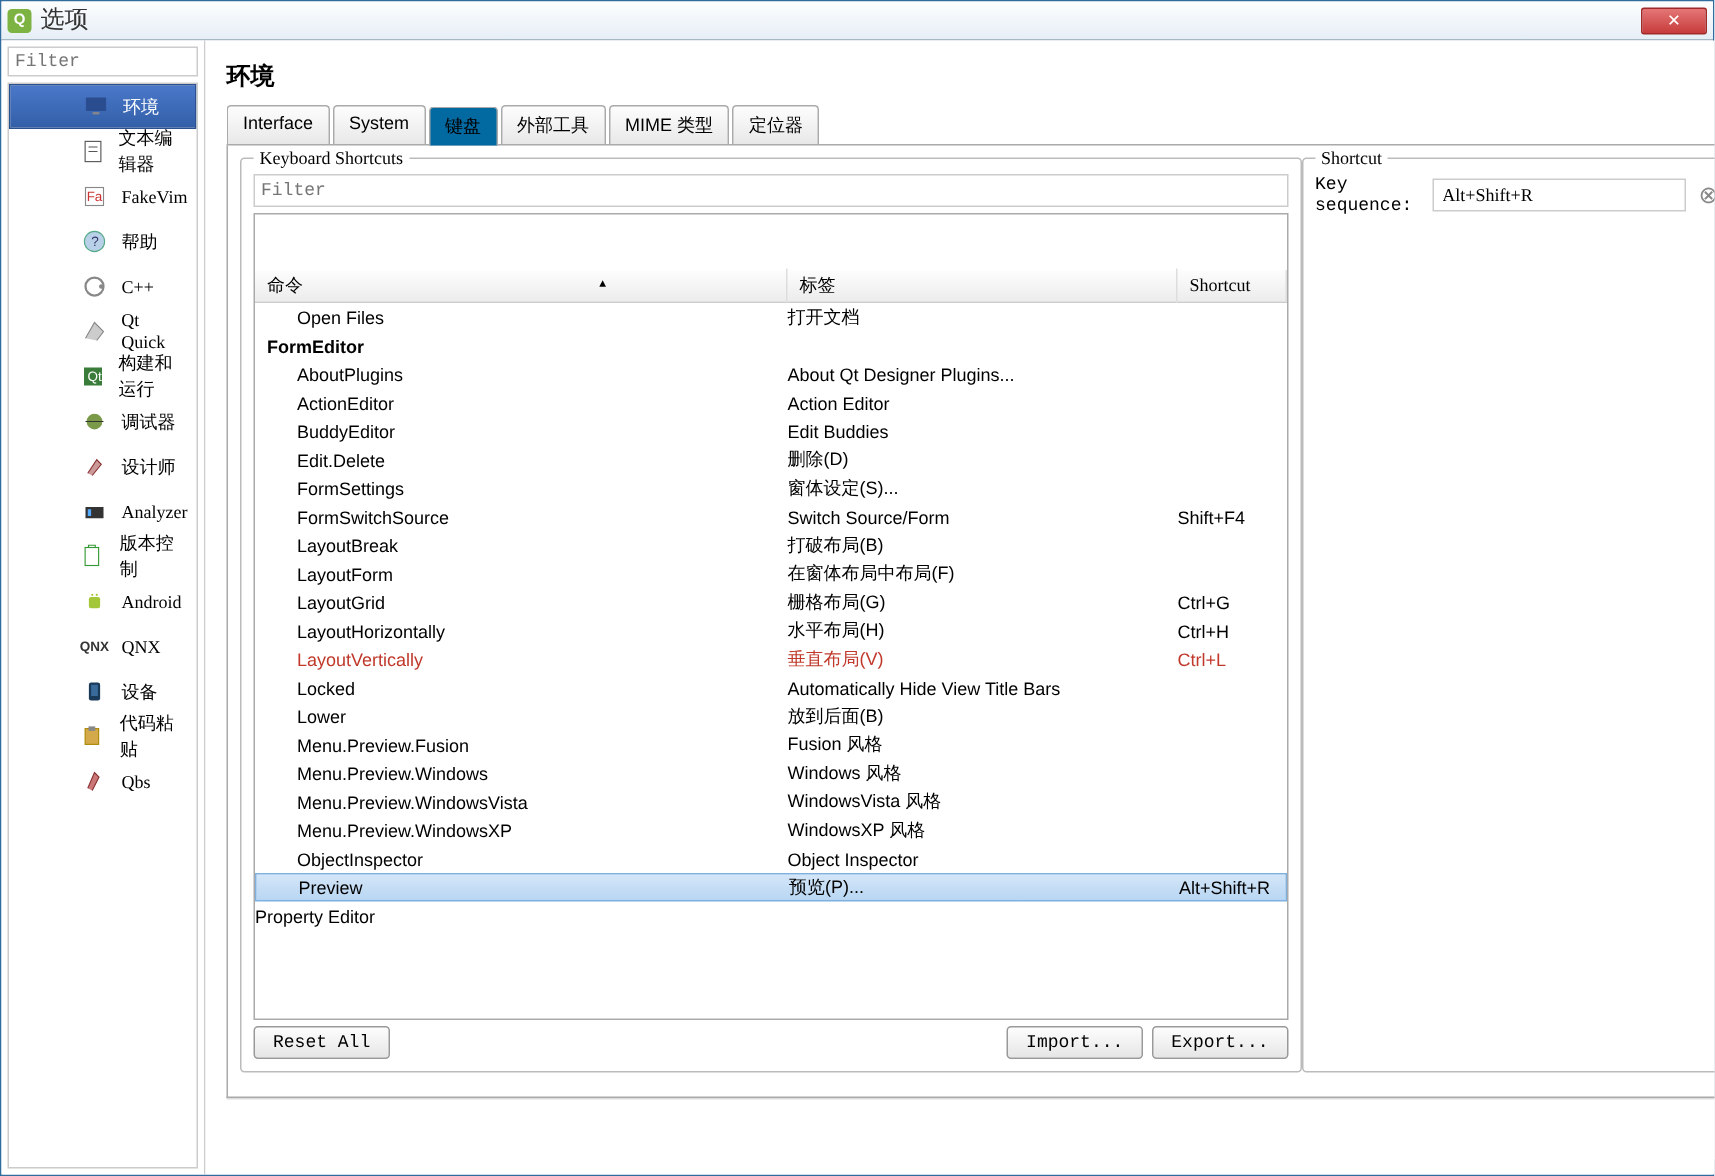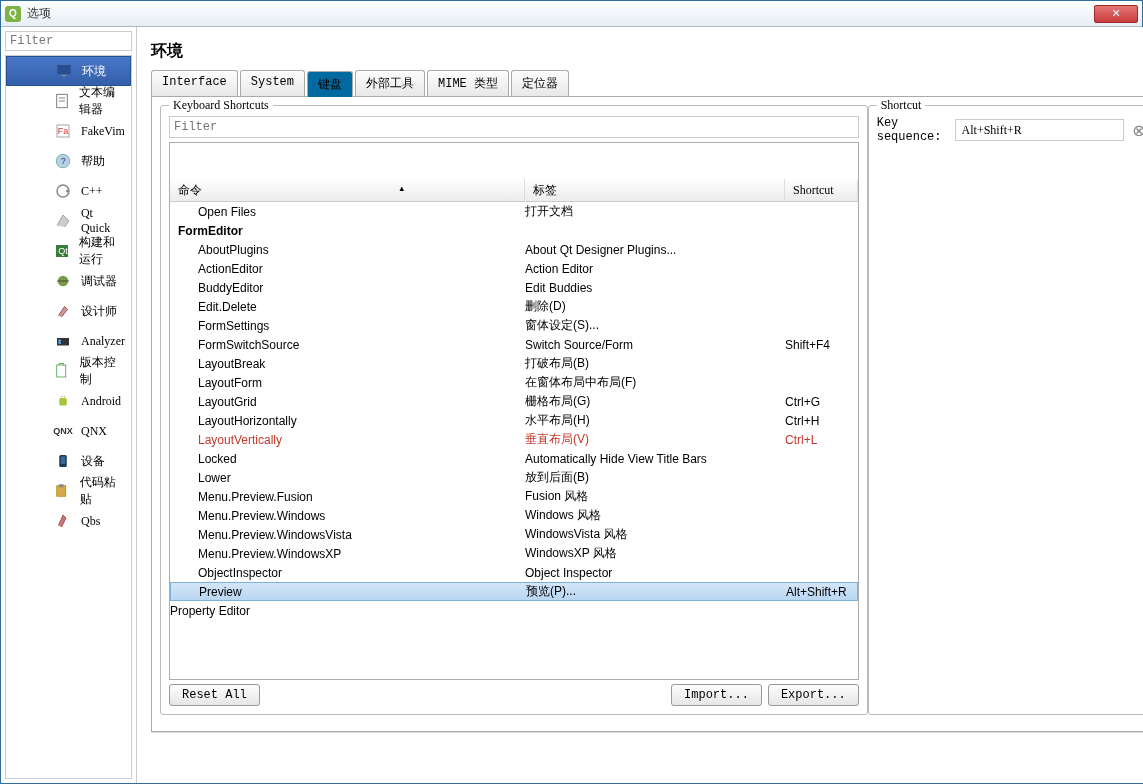--- a/index.html
+++ b/index.html
@@ -1,34 +1,34 @@
 <!DOCTYPE html>
 <html><head>
 <meta charset="utf-8">
 <style>
 * { margin: 0; padding: 0; box-sizing: border-box; font-family: "Microsoft YaHei", "SimSun", Arial, sans-serif; font-size: 12px; }
 body { background: #fff; }
 .window { width: 1143px; border: 1px solid #306d9e; background: #fff; }
 .titlebar { height: 26px; background: linear-gradient(#fdfefe, #e6eef6); display: flex; align-items: center; padding: 0 4px; border-bottom: 1px solid #a7b8c5; }
 .titlebar .app-icon { width: 16px; height: 16px; background: #7cb342; border-radius: 3px; margin-right: 6px; display:flex;align-items:center;justify-content:center;color:#fff;font-size:10px;font-weight:bold;}
-.titlebar .title { font-family: "SimSun"; font-size: 12px; color: #333; }
+.titlebar .title { font-family: "SimSun"; font-size: 16px; color: #333; }
 .titlebar .win-btns { margin-left: auto; display: flex; }
 .titlebar .close { width: 44px; height: 18px; background: linear-gradient(#e47676,#c83c3c); border: 1px solid #a02a2a; color: #fff; display: flex; align-items: center; justify-content: center; border-radius: 2px; font-size: 11px;}
 .body-wrap { display: flex; height: 756px; }
 .left-pane { width: 178px; border-right: 1px solid #ccc; padding: 4px; background: #fff; display:flex; flex-direction:column; }
 .left-pane input.filter { width: 100%; height: 20px; border: 1px solid #ccc; padding: 2px 4px; font-family: "Courier New"; color: #888; }
 .cat-list { margin-top: 4px; border: 1px solid #ccc; flex:1; overflow:auto; background:#fff;}
 .cat-item { height: 30px; display: flex; align-items: center; padding: 0 6px; cursor: default; }
 .cat-item.selected { background: linear-gradient(#4a78c9, #335fa8); color: #fff; border:1px solid #2a5090;}
 .cat-item .icon { width: 20px; height: 18px; margin-right: 8px; display:flex;align-items:center;justify-content:center; font-size:13px;margin-left:41px;}
 .cat-item .label { font-family: "SimSun","Microsoft YaHei"; }
 .right-pane { flex: 1; padding: 10px 14px; display:flex; flex-direction:column; background:#fff;}
 .page-title { font-family: "SimSun"; font-size: 16px; font-weight: bold; padding: 4px 0 8px 0; }
 .tabs { display: flex; border-bottom: 1px solid #aaa; }
-.tab { padding: 4px 10px; font-family: Liberation Mono, monospace; background: linear-gradient(#fdfdfd,#e8e8e8); border: 1px solid #aaa; border-bottom: none; margin-right: 2px; border-radius: 3px 3px 0 0; cursor:default;}
+.tab { padding: 4px 10px; font-family: Liberation Sans, sans-serif; background: linear-gradient(#fdfdfd,#e8e8e8); border: 1px solid #aaa; border-bottom: none; margin-right: 2px; border-radius: 3px 3px 0 0; cursor:default;}
 .tab.active { background: #0369a1; position: relative; top: 1px; }
 .tabpage { border: 1px solid #aaa; border-top:none; padding: 8px; flex:1; display:flex; flex-direction:row; overflow:hidden;}
 .groupbox { border: 1px solid #bbb; border-radius: 3px; padding: 10px 8px 8px 8px; margin-bottom: 8px; position: relative; }
 .groupbox-title { position: absolute; top: -8px; left: 8px; background: #fff; padding: 0 4px; font-family: "SimSun"; }
 .groupbox.grow { flex:1; display:flex; flex-direction:column; min-height:0;}
 .filter2 { width: 100%; height: 22px; border: 1px solid #ccc; padding: 2px 4px; font-family: "Courier New"; color: #888; margin-bottom:4px;}
 .table { flex:1; border: 1px solid #aaa; display:flex; flex-direction:column; min-height:0; background:#fff;}
 .thead { display:flex; background: linear-gradient(#fdfdfd,#ececec); border-bottom:1px solid #ccc; height:22px; align-items:center;margin-top:37px;}
 .th { padding: 3px 8px; border-right: 1px solid #ddd; font-family:"Microsoft YaHei"; position:relative;}
 .th1 { width: 355px; } .th2 { width: 260px; } .th3 { flex:1; }

